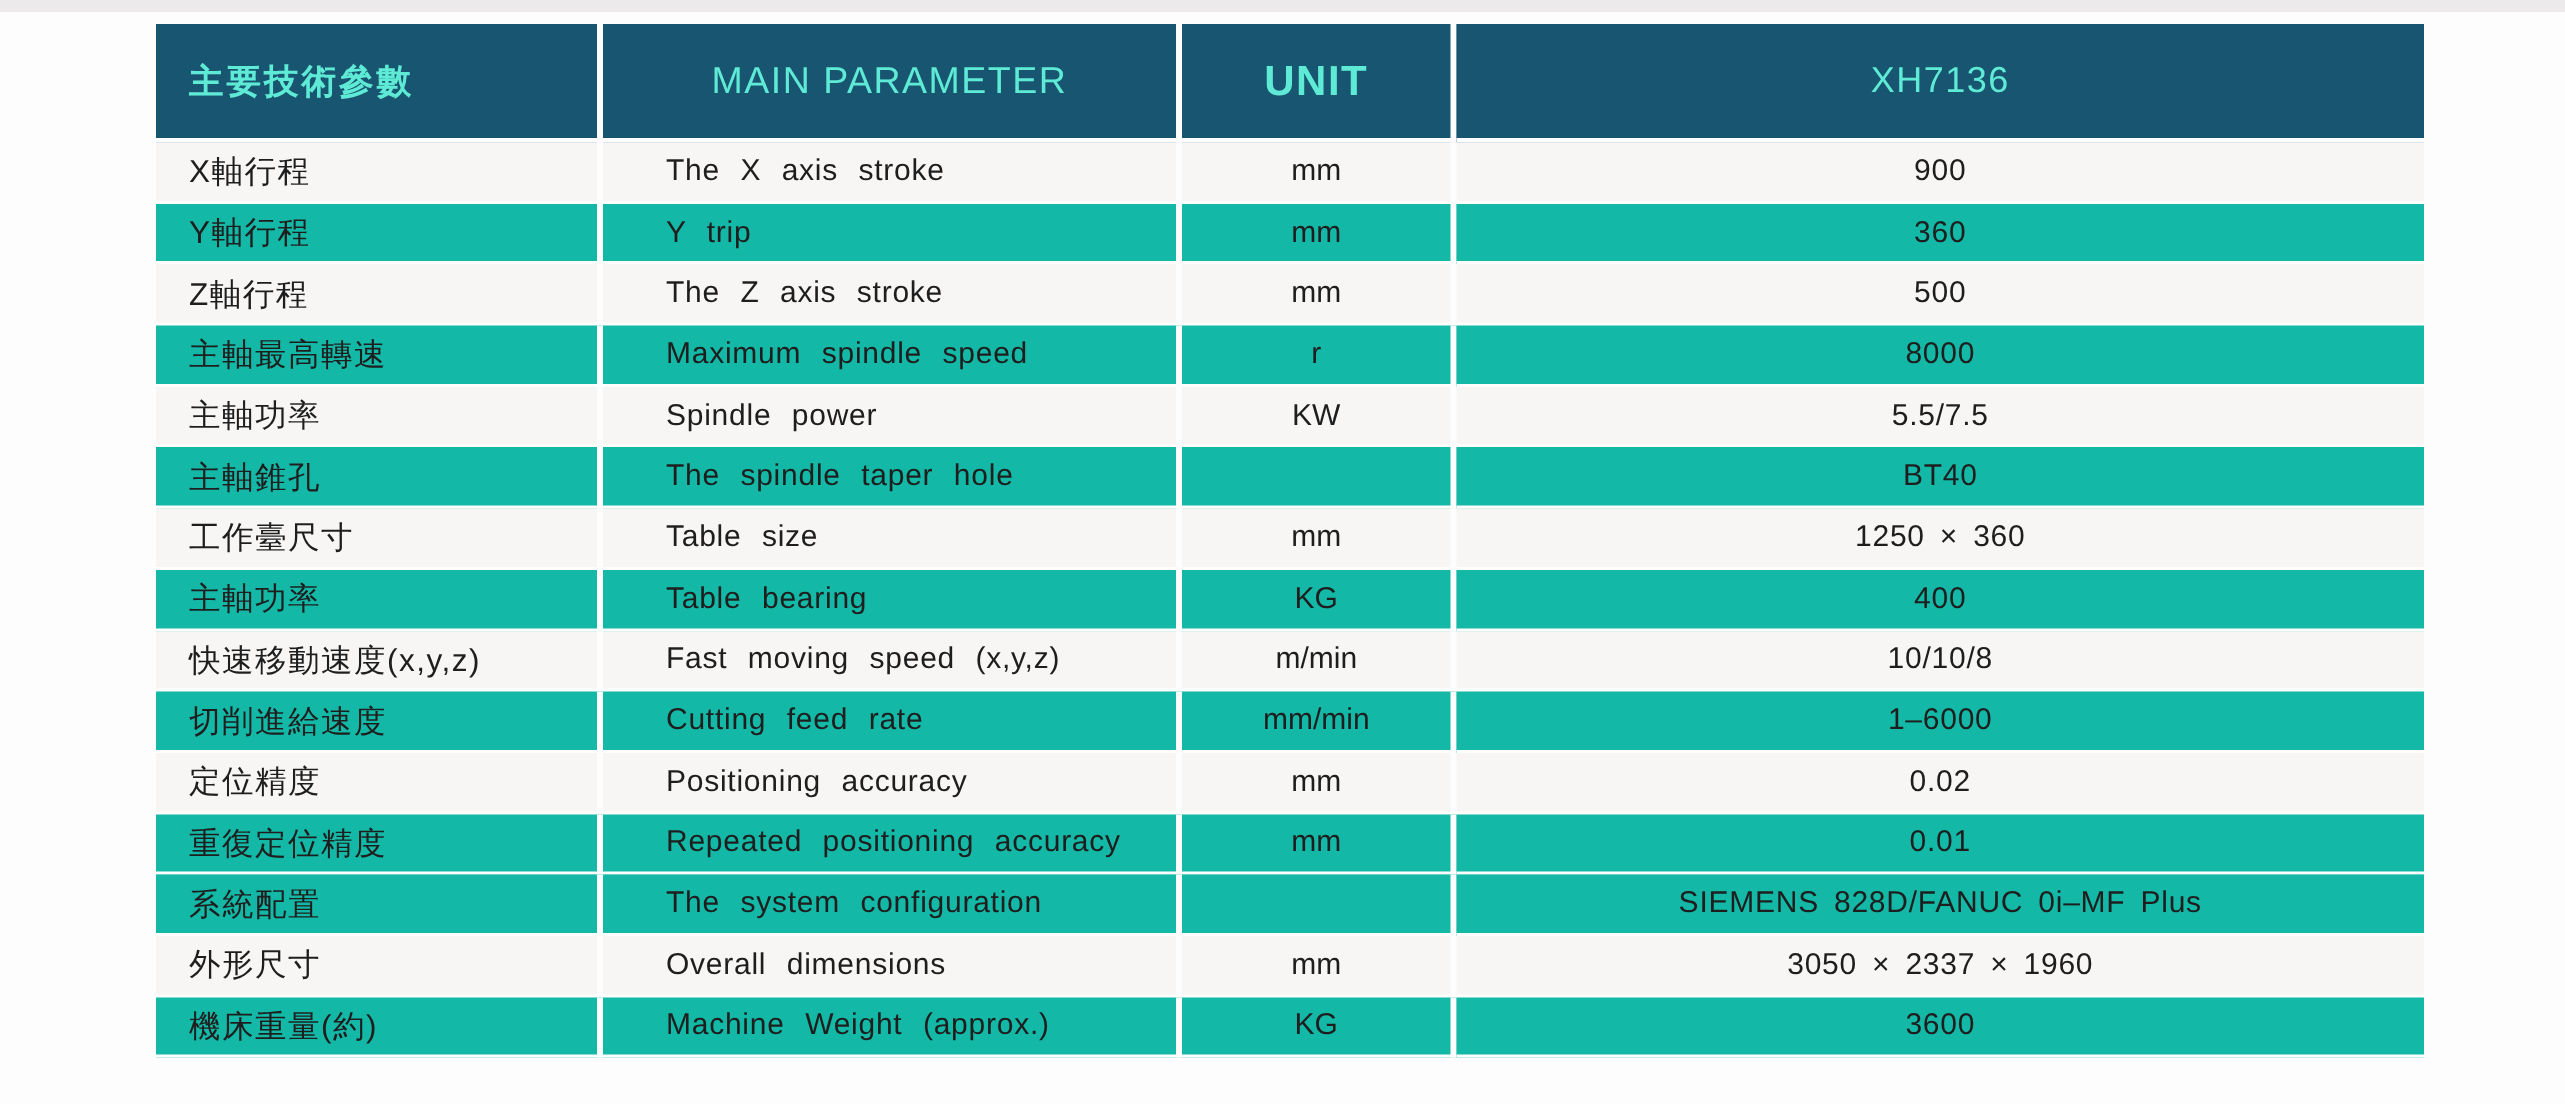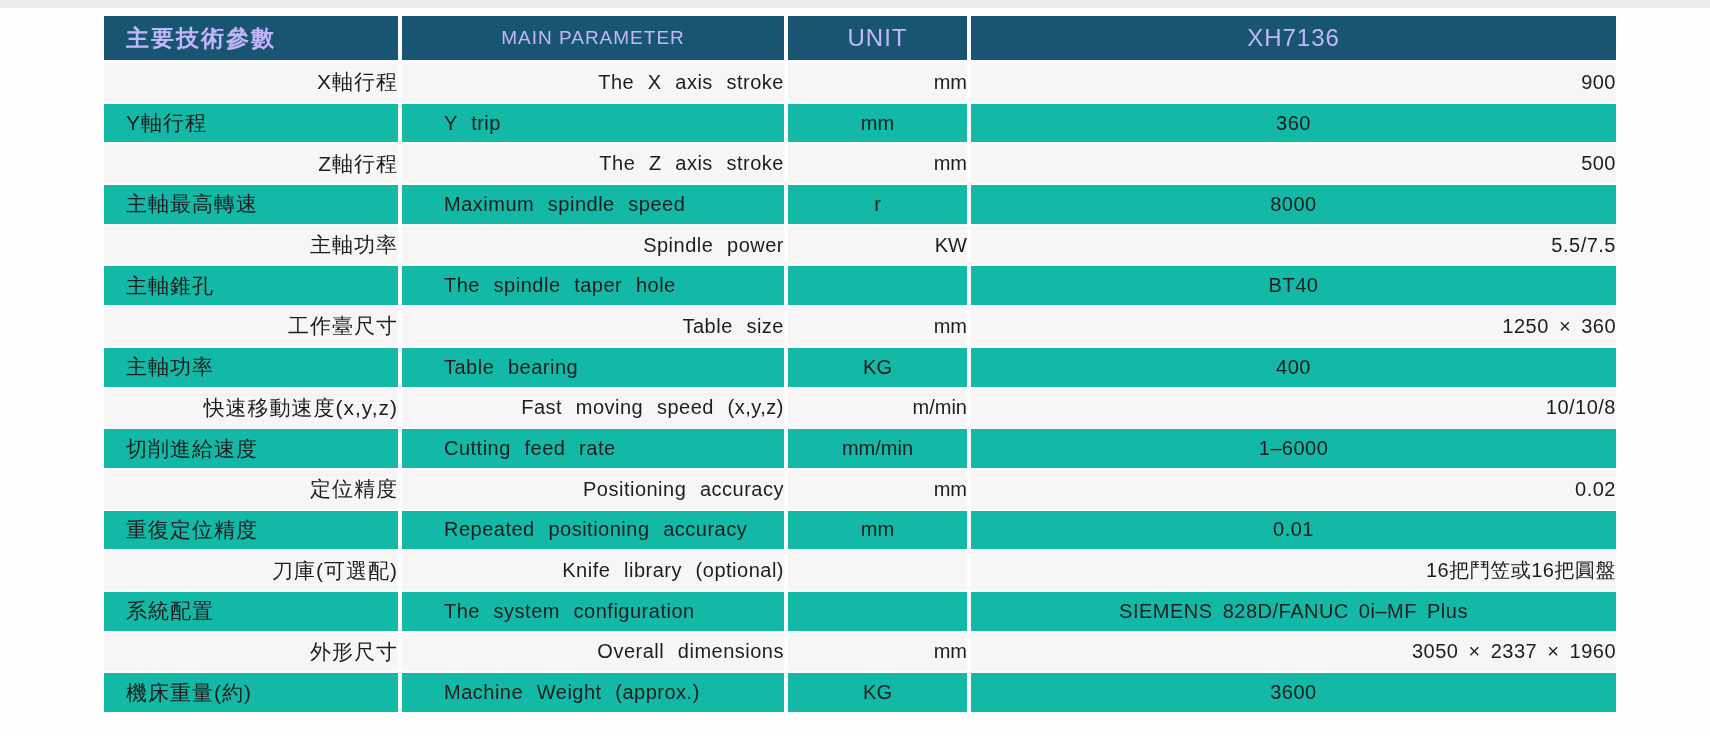--- a/index.html
+++ b/index.html
@@ -31,49 +31,49 @@
     border-spacing: 0;
     table-layout: fixed;
   }
   col.c1 { width: 298px; }
   col.c2 { width: 386px; }
   col.c3 { width: 183px; }
   col.c4 { width: 645px; }
 
   th {
     background: #175570;
-    color: #c4b5fd;
+    color: #5eead4;
     font-weight: 400;
     height: 44px;
     vertical-align: middle;
     border-bottom: 3px solid #fdfdfd;
     letter-spacing: 1px;
-    padding: 0;
+    padding: 16px;
   }
   th.h-cn {
     text-align: left;
     padding-left: 22px;
     font-size: 23px;
     font-weight: 700;
     letter-spacing: 2px;
   }
-  th.h-en   { text-align: center; font-size: 19px; }
-  th.h-unit { text-align: center; font-size: 24px; }
+  th.h-en   { text-align: center; font-size: 25px; }
+  th.h-unit { text-align: center; font-size: 28px; font-weight: bold; }
   th.h-model{ text-align: center; font-size: 24px; }
 
   td {
     height: 38.7px;
     vertical-align: middle;
     border-bottom: 2px solid #fdfdfd;
     padding: 0;
     font-size: 20px;
     white-space: nowrap;
     overflow: hidden;
   }
-  tr.light td { background: #f7f6f5; text-align: right; }
+  tr.light td { background: #f7f6f5; }
   tr.dark  td { background: #14b8a6; }
 
   .gut { border-right: 4px solid #fdfdfd; }
 
   td.cell-cn {
     text-align: left;
     padding-left: 22px;
     font-size: 21px;
     letter-spacing: 1px;
   }
@@ -179,26 +179,20 @@
         <td class="cell-en gut">Positioning accuracy</td>
         <td class="cell-unit gut">mm</td>
         <td class="cell-value">0.02</td>
       </tr>
       <tr class="dark">
         <td class="cell-cn gut">重復定位精度</td>
         <td class="cell-en gut">Repeated positioning accuracy</td>
         <td class="cell-unit gut">mm</td>
         <td class="cell-value">0.01</td>
       </tr>
-      <tr class="light">
-        <td class="cell-cn gut">刀庫(可選配)</td>
-        <td class="cell-en gut">Knife library (optional)</td>
-        <td class="cell-unit gut"></td>
-        <td class="cell-value">16把鬥笠或16把圓盤</td>
-      </tr>
       <tr class="dark">
         <td class="cell-cn gut">系統配置</td>
         <td class="cell-en gut">The system configuration</td>
         <td class="cell-unit gut"></td>
         <td class="cell-value">SIEMENS 828D/FANUC 0i–MF Plus</td>
       </tr>
       <tr class="light">
         <td class="cell-cn gut">外形尺寸</td>
         <td class="cell-en gut">Overall dimensions</td>
         <td class="cell-unit gut">mm</td>

